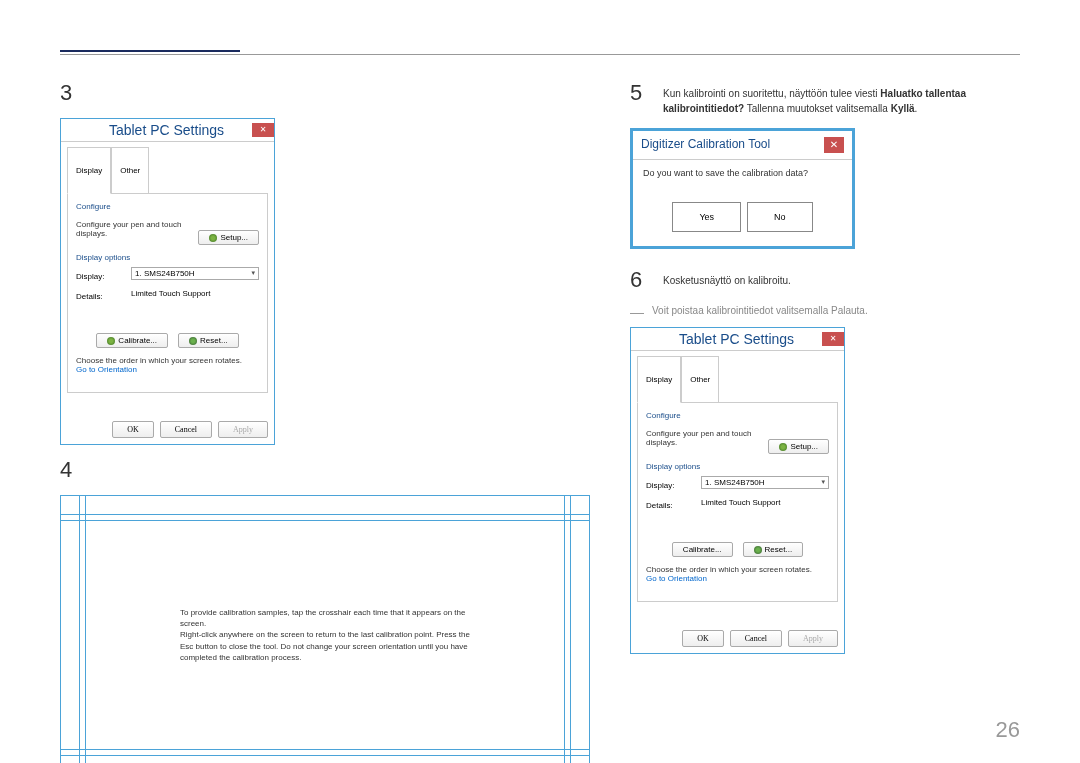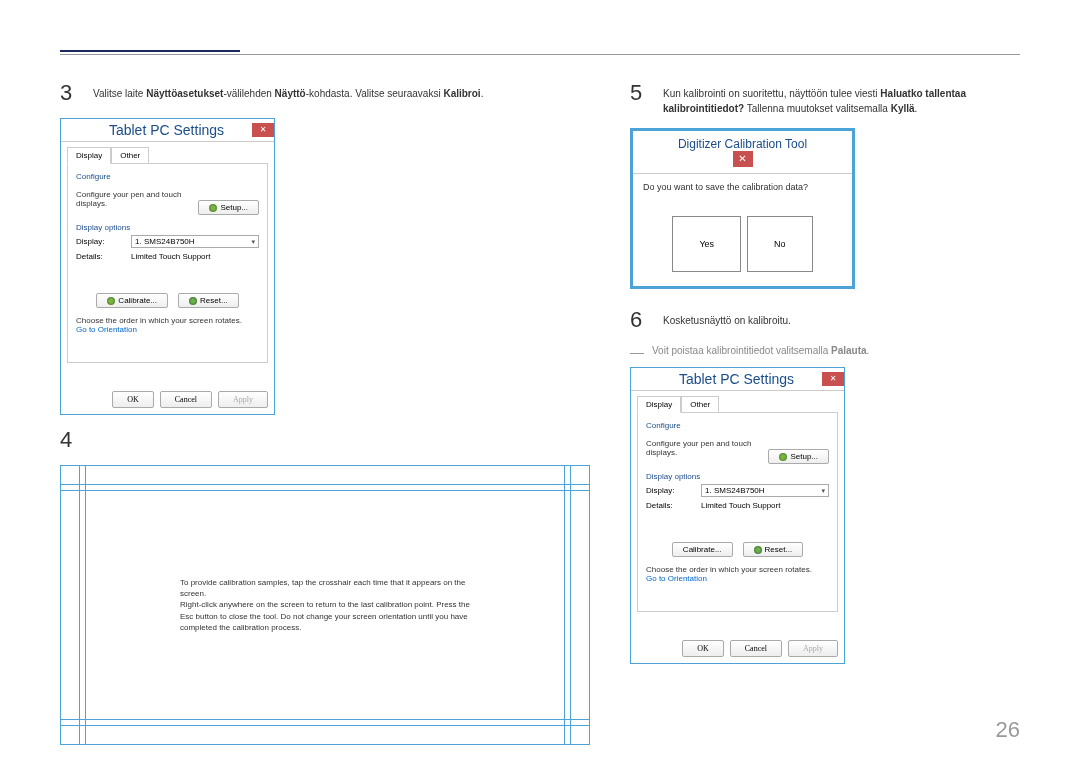--- a/index.html
+++ b/index.html
@@ -14,78 +14,75 @@
 .step-text { font-size: 10px; color: #333; line-height: 1.5; padding-top: 6px; }
 .step-text .bold { font-weight: bold; }
 
 
 .tablet-window { width: 215px; border: 1px solid #4ba3d8; background: #fff; font-size: 8px; font-family: 'Segoe UI', sans-serif; margin-left: 0; }
 .tablet-title { background: #fff; padding: 3px 0; display: flex; align-items: center; border-bottom: 1px solid #ccc; }
 .tablet-title-icon { width: 12px; height: 12px; margin: 0 4px; display: inline-block; }
 .tablet-title-text { flex: 1; text-align: center; color: #1a4d8a; font-size: 14px; }
 .close-btn { background: #c8504f; color: #fff; width: 22px; height: 14px; text-align: center; line-height: 14px; font-size: 8px; cursor: pointer; }
 .tabs { display: flex; padding: 4px 6px 0 6px; background: #fff; }
-.tab { padding: 3px 8px; border: 1px solid #ccc; border-bottom: none; background: #fff; font-size: 8px; position: relative; top: 1px; }
+.tab { padding: 18px 8px; border: 1px solid #ccc; border-bottom: none; background: #fff; font-size: 8px; position: relative; top: 1px; }
 .tab.active { border-bottom: 1px solid #fff; z-index: 2; }
 .tab-content { border: 1px solid #ccc; margin: 0 6px 6px 6px; padding: 8px; background: #fff; min-height: 200px; position: relative; }
 .section-label { color: #1a4d8a; font-size: 8px; margin-bottom: 3px; }
 .config-text { font-size: 8px; color: #333; margin-bottom: 2px; }
 .row { display: flex; align-items: center; margin-bottom: 4px; }
-.label { font-size: 8px; width: 55px; }
+.label { font-size: 8px; width: 55px; margin-top: 7px; }
 .select { flex: 1; border: 1px solid #aaa; padding: 1px 3px; font-size: 8px; background: #fff; display: flex; justify-content: space-between; align-items: center; }
 .select-arrow { font-size: 7px; color: #555; }
 .btn { border: 1px solid #aaa; background: linear-gradient(#fff,#eee); padding: 2px 10px; font-size: 8px; border-radius: 2px; display: inline-flex; align-items: center; gap: 3px; cursor: pointer; margin-top: 16px; }
 .btn-icon { width: 8px; height: 8px; display: inline-block; background: radial-gradient(circle, #7cb342 30%, #558b2f 70%); border-radius: 50%; }
 .btn-icon-reset { width: 8px; height: 8px; display: inline-block; background: radial-gradient(circle, #6ab04c 30%, #4a7d3c 70%); border-radius: 50%; }
 .orientation-text { font-size: 8px; color: #333; margin-top: 8px; }
 .link { color: #0066cc; font-size: 8px; cursor: pointer; }
 .bottom-btns { display: flex; justify-content: flex-end; gap: 6px; padding: 6px; }
 .bottom-btns .btn { padding: 3px 14px; font-family: Liberation Serif, serif; }
 .btn.disabled { color: #aaa; }
 
 
 .calib-screen { width: 530px; height: 280px; border: 1px solid #4ba3d8; background: #fff; position: relative; margin-top: 8px; }
 .calib-inner { position: absolute; top: 18px; left: 18px; right: 18px; bottom: 18px; border: 1px solid #4ba3d8; }
 .calib-line-v { position: absolute; width: 1px; background: #4ba3d8; top: 0; bottom: 0; }
 .calib-line-h { position: absolute; height: 1px; background: #4ba3d8; left: 0; right: 0; }
 .calib-text { position: absolute; top: 50%; left: 50%; transform: translate(-50%, -50%); font-size: 8px; color: #333; line-height: 1.4; width: 290px; }
 
 
 .dialog { width: 225px; border: 3px solid #4ba3d8; background: #fff; margin-top: 5px; }
-.dialog-title { padding: 6px 8px; display: flex; align-items: center; justify-content: space-between; flex-direction: column; }
+.dialog-title { padding: 6px 8px; display: flex; align-items: flex-start; justify-content: space-between; }
 .dialog-title-text { color: #1a4d8a; font-size: 12px; }
 .dialog-close { background: #c8504f; color: #fff; width: 20px; height: 16px; text-align: center; line-height: 16px; font-size: 10px; cursor: pointer; }
 .dialog-body { padding: 8px 10px 14px 10px; border-top: 1px solid #ccc; }
 .dialog-msg { font-size: 9px; color: #333; margin-bottom: 24px; }
 .dialog-btns { display: flex; justify-content: center; gap: 6px; }
-.dialog-btn { border: 1px solid #888; padding: 22px 26px; font-size: 9px; background: #fff; cursor: pointer; }
+.dialog-btn { border: 1px solid #888; padding: 9px 26px; font-size: 9px; background: #fff; cursor: pointer; }
 
 .dash-note { display: flex; gap: 8px; margin: 5px 0 8px 0; align-items: flex-start; }
 .dash { font-size: 14px; color: #999; line-height: 1; }
 .dash-text { font-size: 10px; color: #888; }
-.dash-text .bold { font-weight: bold; color: #888; }
+.dash-text .bold { font-weight: normal; color: #888; }
 
 .page-num { position: absolute; bottom: 20px; right: 60px; font-size: 22px; color: #999; font-weight: 300; }
 </style>
 </head>
 <body>
 
 <div class="page">
   <div class="header-line"></div>
   <div class="header-full"></div>
 
   <div class="columns">
 
     <div class="col">
 
       <div class="step">
         <div class="step-num">3</div>
-        <div class="step-text">
-          <span>Valitse laite </span><span class="bold">Näyttöasetukset</span><span>-välilehden </span><span class="bold">Näyttö</span><span>-kohdasta. Valitse seuraavaksi </span><span class="bold">Kalibroi</span><span>.</span>
-        </div>
       </div>
 
       <div class="tablet-window">
         <div class="tablet-title">
           <span class="tablet-title-icon"></span>
           <span class="tablet-title-text">Tablet PC Settings</span>
           <span class="close-btn">✕</span>
         </div>
         <div class="tabs">
           <div class="tab active">Display</div>

